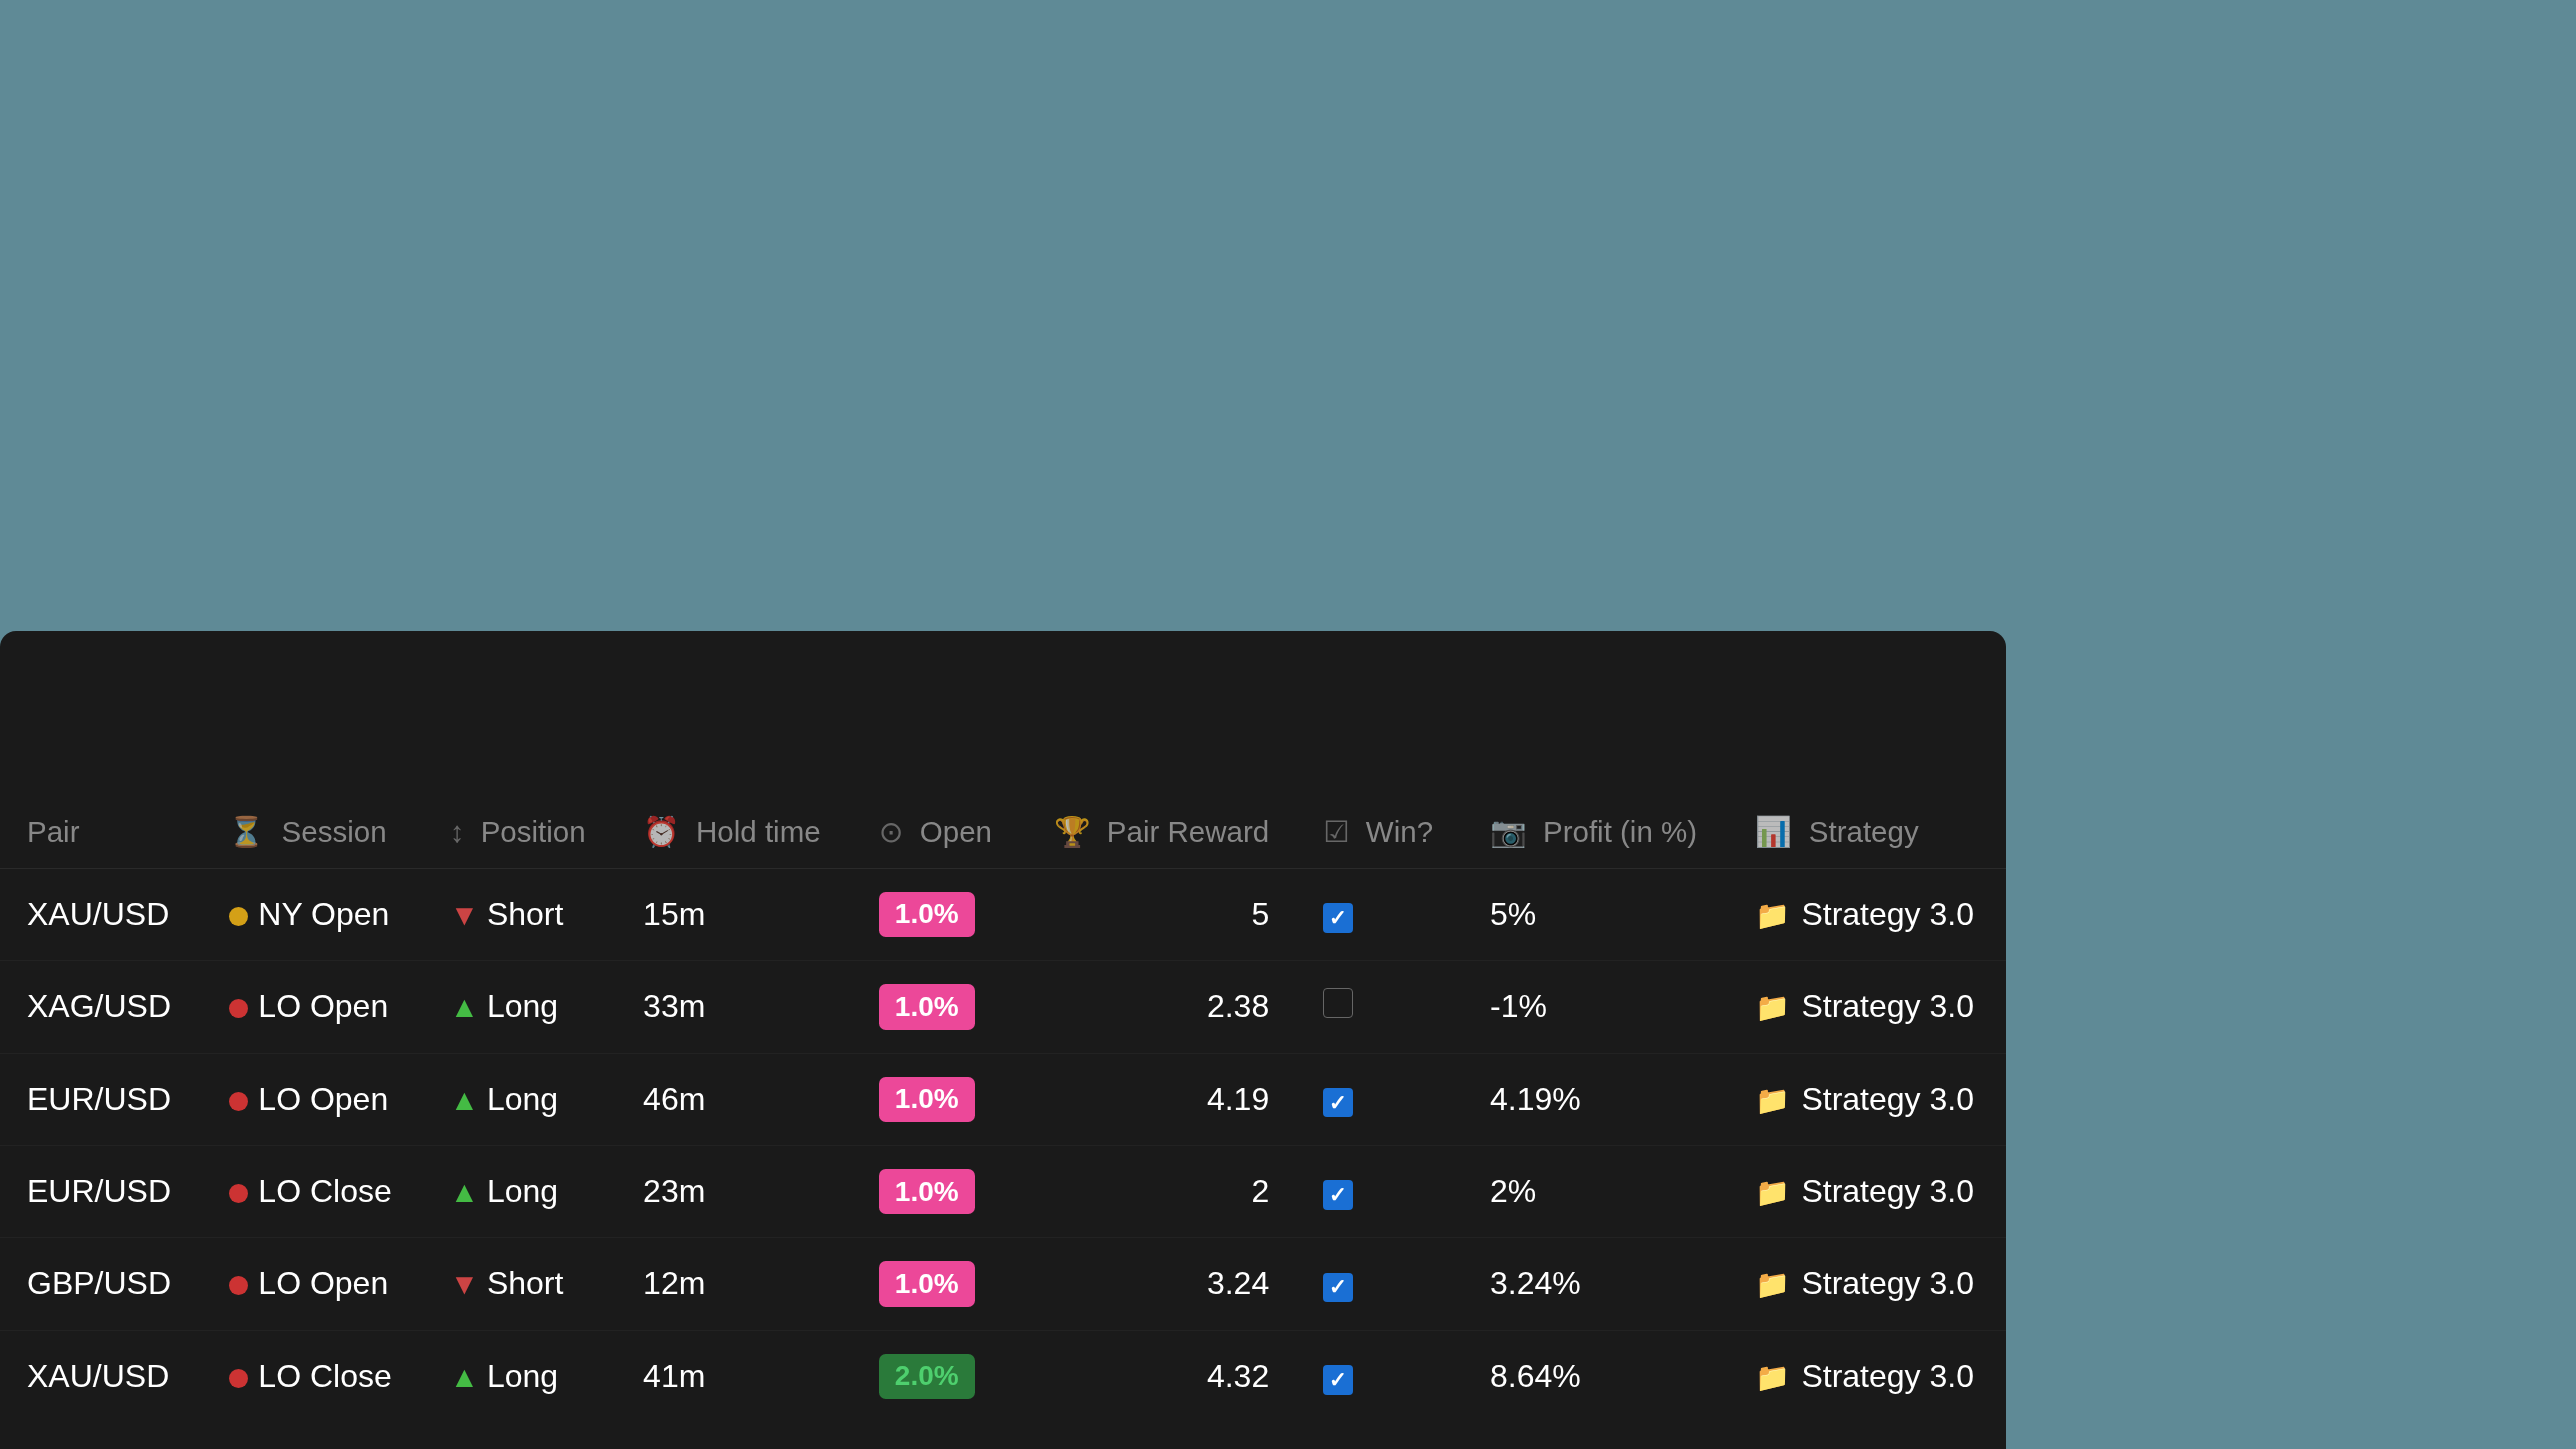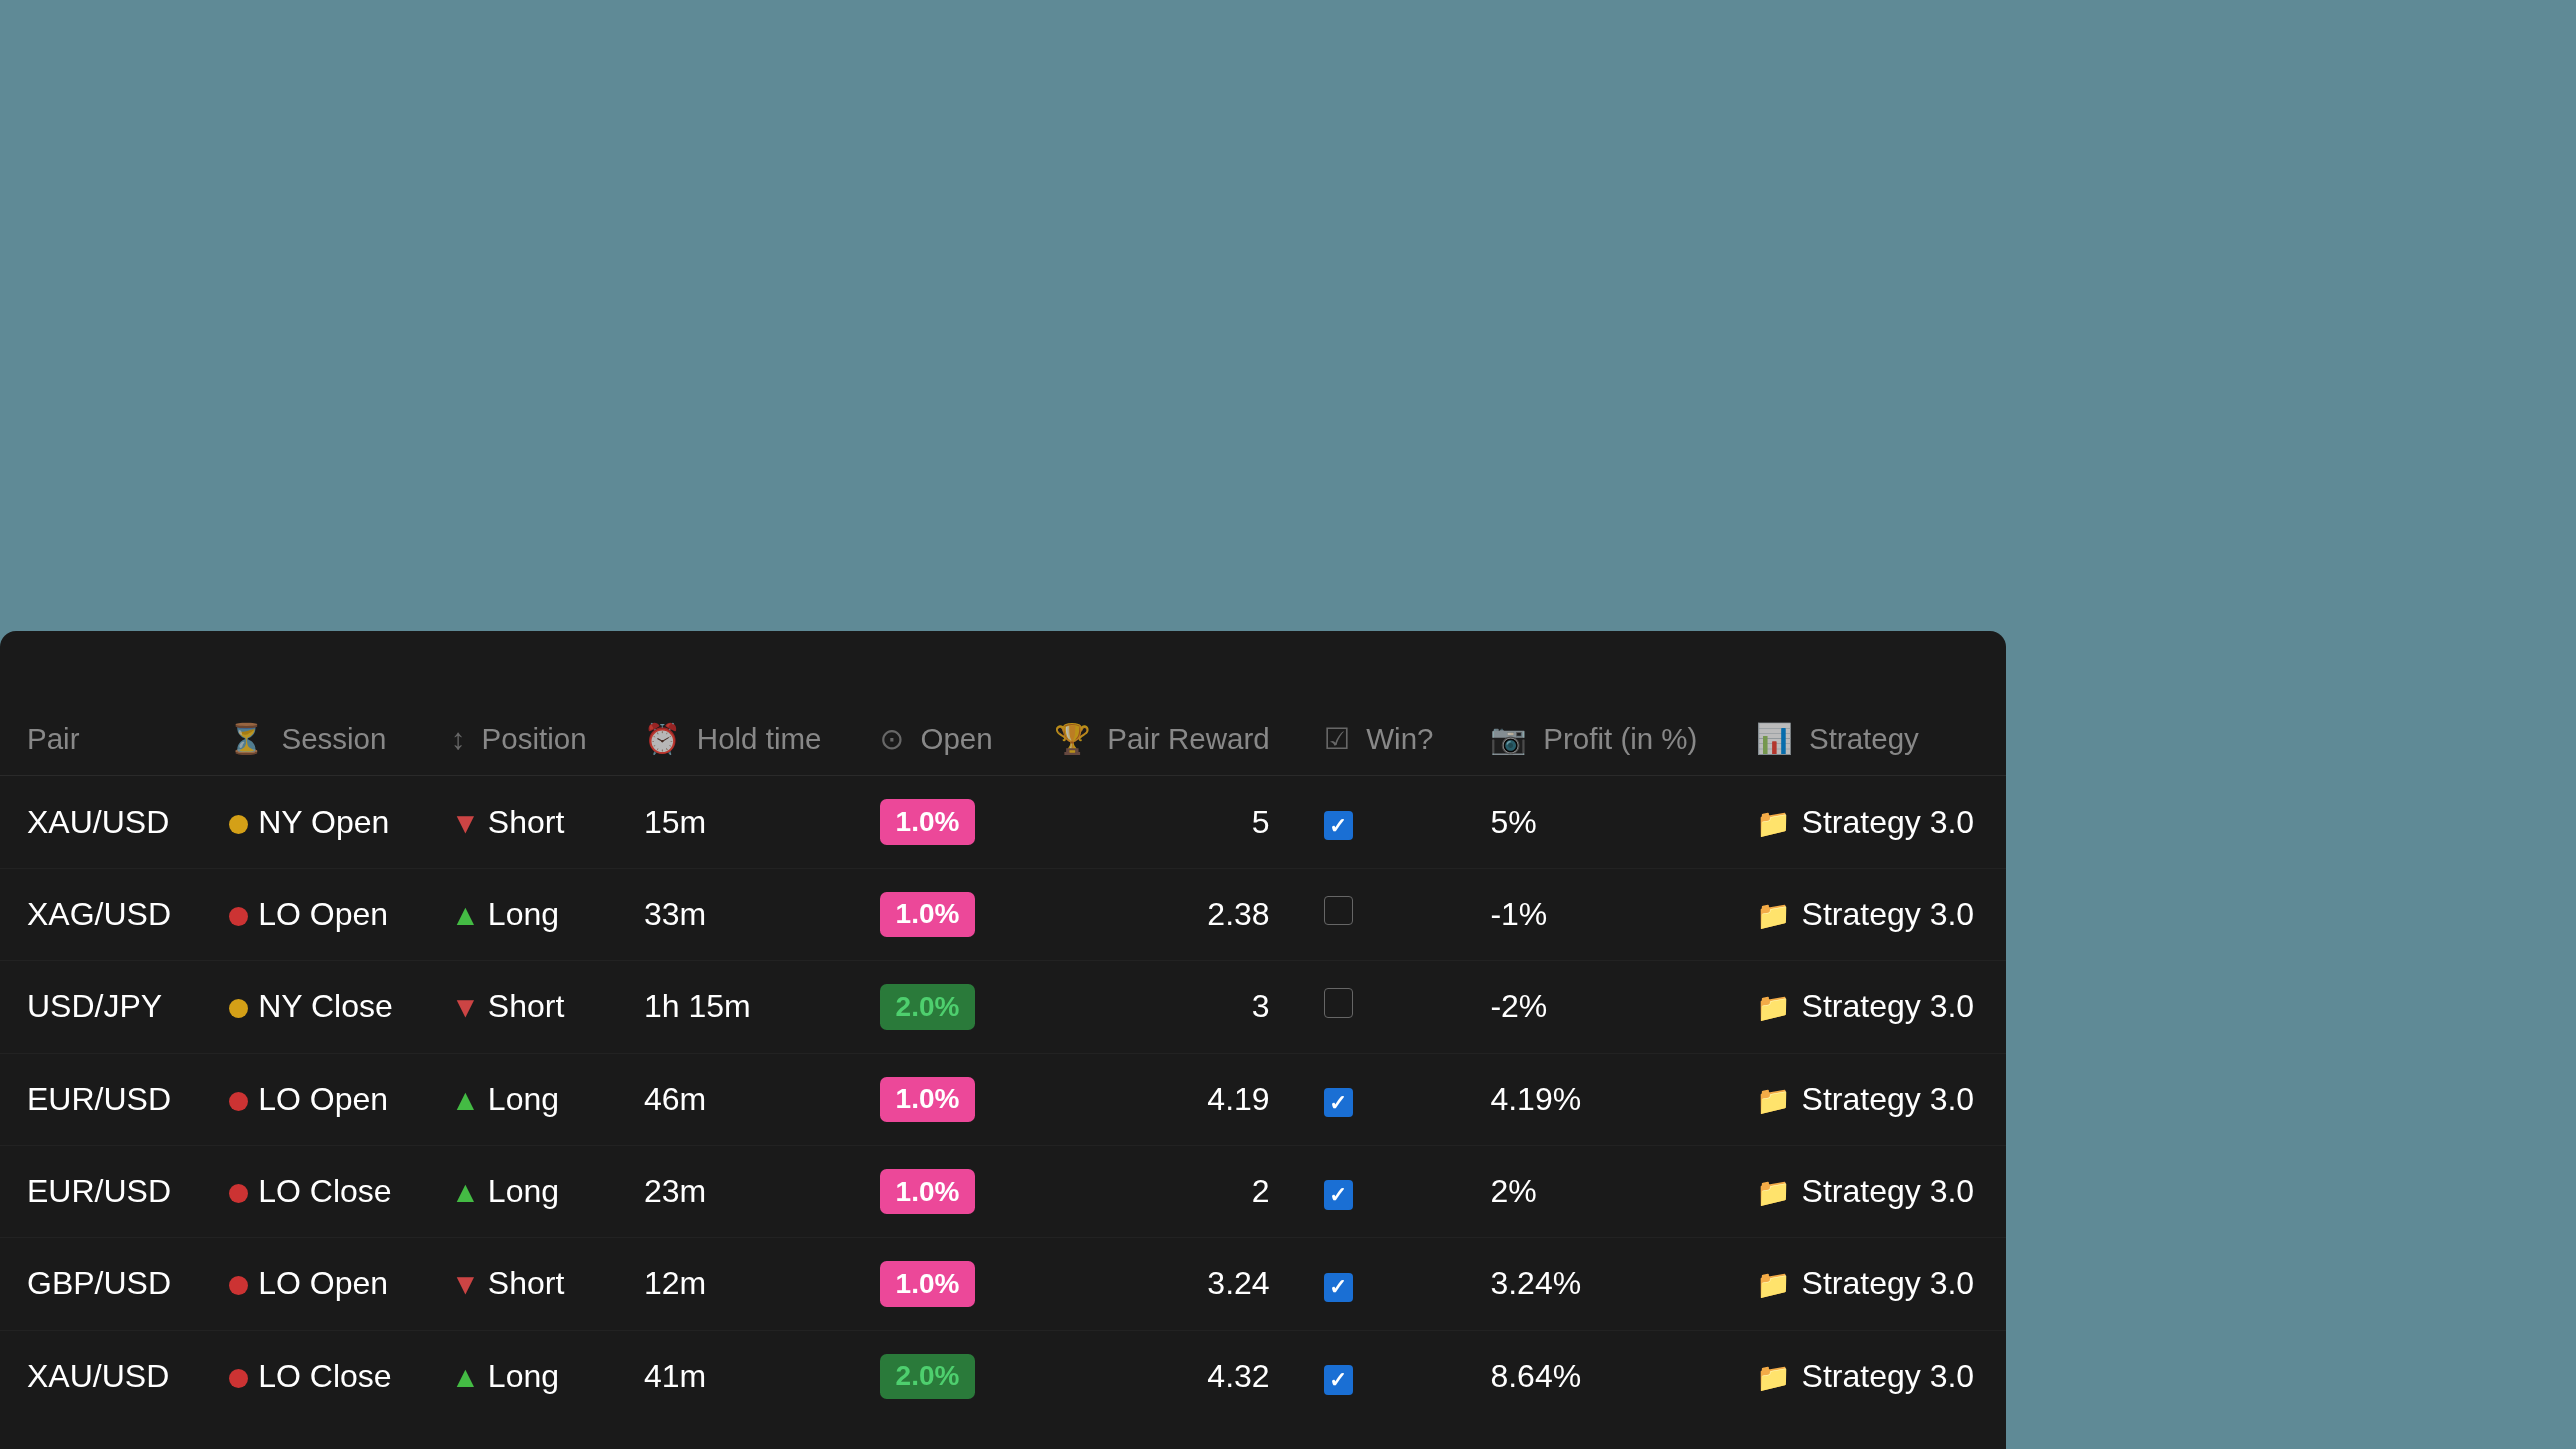--- a/index.html
+++ b/index.html
@@ -240,31 +240,20 @@
             <td class="col-session"><span class="session-dot dot-red"></span>LO Open</td>
             <td class="col-position"><span class="position-arrow position-long">▲</span>Long</td>
             <td class="col-holdtime">33m</td>
             <td class="col-risk"><span class="risk-badge risk-orange">1.0%</span></td>
             <td class="col-rr td-right">2.38</td>
             <td class="col-win"><span class="checkbox-unchecked"></span></td>
             <td class="col-profit td-right">-1%</td>
             <td class="col-strategy"><span class="strategy-icon">📁</span>Strategy 3.0</td>
           </tr>
           <tr>
-            <td class="col-pair">USD/JPY</td>
-            <td class="col-session"><span class="session-dot dot-orange"></span>NY Close</td>
-            <td class="col-position"><span class="position-arrow position-short">▼</span>Short</td>
-            <td class="col-holdtime">1h 15m</td>
-            <td class="col-risk"><span class="risk-badge risk-green">2.0%</span></td>
-            <td class="col-rr td-right">3</td>
-            <td class="col-win"><span class="checkbox-unchecked"></span></td>
-            <td class="col-profit td-right">-2%</td>
-            <td class="col-strategy"><span class="strategy-icon">📁</span>Strategy 3.0</td>
-          </tr>
-          <tr>
             <td class="col-pair">EUR/USD</td>
             <td class="col-session"><span class="session-dot dot-red"></span>LO Open</td>
             <td class="col-position"><span class="position-arrow position-long">▲</span>Long</td>
             <td class="col-holdtime">46m</td>
             <td class="col-risk"><span class="risk-badge risk-orange">1.0%</span></td>
             <td class="col-rr td-right">4.19</td>
             <td class="col-win"><span class="checkbox-checked"></span></td>
             <td class="col-profit td-right">4.19%</td>
             <td class="col-strategy"><span class="strategy-icon">📁</span>Strategy 3.0</td>
           </tr>

